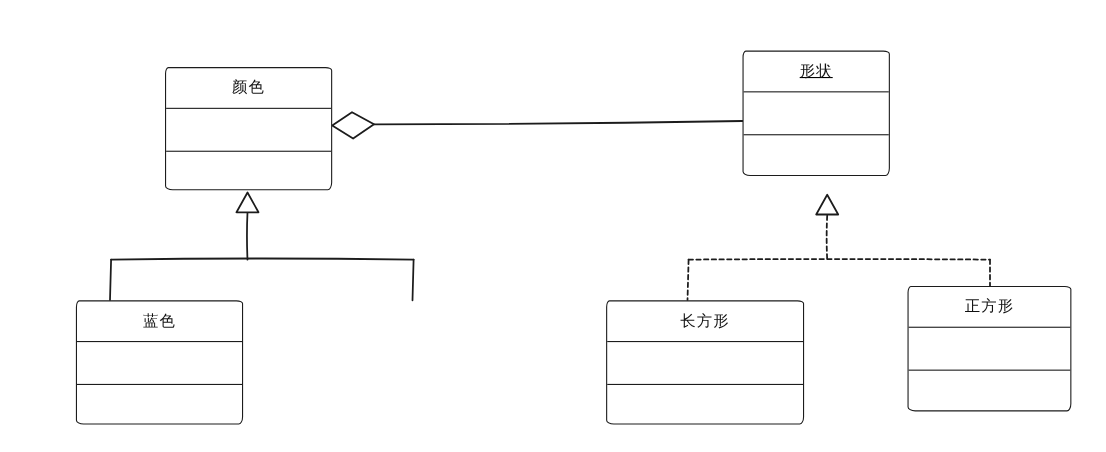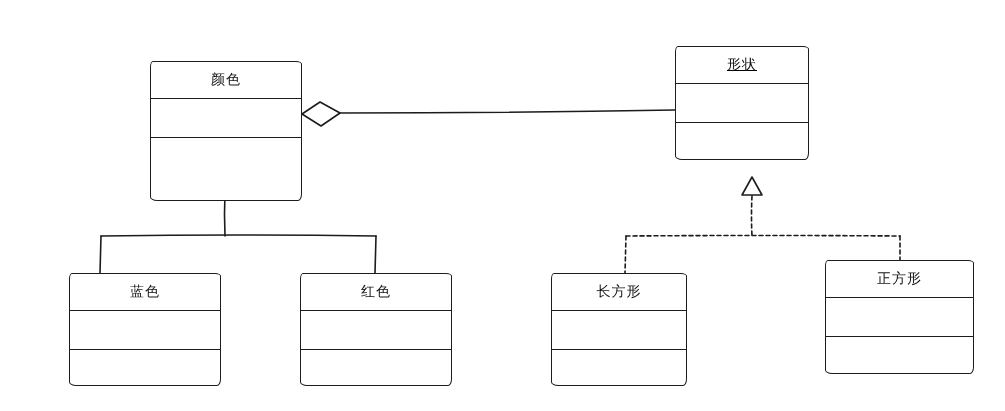--- a/index.html
+++ b/index.html
@@ -83,45 +83,40 @@
 
     <g>
       <path class="dashed" d="M752,196 Q751,216 752,236"></path>
       <path class="dashed" d="M626,236 Q763,235 900,236"></path>
       <path class="dashed" d="M626,236 L625,273"></path>
       <path class="dashed" d="M900,236 L900,271"></path>
       <polygon points="752,177 742,195 762,195"></polygon>
     </g>
   </svg>
 
-  <div class="class-box" style="left:150px;top:61px;width:152px;height:140px;">
+  <div class="class-box" style="left:150px;top:61px;width:152px;height:112px;">
     <div class="class-title">颜色</div>
     <div class="compartment attributes"></div>
     <div class="compartment methods"></div>
   </div>
 
   <div class="class-box" style="left:675px;top:46px;width:134px;height:114px;text-decoration:underline;">
     <div class="class-title">形状</div>
     <div class="compartment attributes"></div>
     <div class="compartment methods"></div>
   </div>
 
   <div class="class-box" style="left:25px;top:273px;width:152px;height:113px;margin-left:44px;">
     <div class="class-title">蓝色</div>
     <div class="compartment attributes"></div>
     <div class="compartment methods"></div>
   </div>
 
-  <div class="class-box" style="left:300px;top:273px;width:152px;height:113px;">
-    <div class="class-title">红色</div>
-    <div class="compartment attributes"></div>
-    <div class="compartment methods"></div>
-  </div>
 
-  <div class="class-box" style="left:551px;top:273px;width:136px;height:113px;">
+  <div class="class-box" style="left:551px;top:273px;width:180px;height:113px;">
     <div class="class-title">长方形</div>
     <div class="compartment attributes"></div>
     <div class="compartment methods"></div>
   </div>
 
   <div class="class-box" style="left:825px;top:260px;width:149px;height:114px;">
     <div class="class-title">正方形</div>
     <div class="compartment attributes"></div>
     <div class="compartment methods"></div>
   </div>

